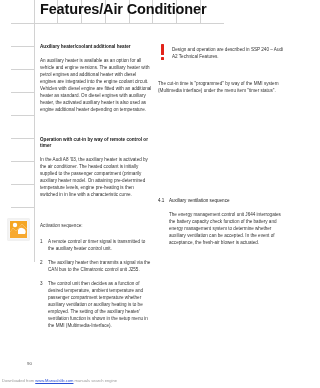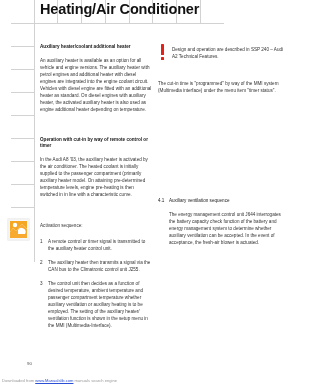--- a/index.html
+++ b/index.html
@@ -238,21 +238,21 @@
   <div class="tick" style="top:23px"></div>
   <div class="tick" style="top:46px"></div>
   <div class="tick" style="top:69px"></div>
   <div class="tick" style="top:92px"></div>
   <div class="tick" style="top:115px"></div>
   <div class="tick" style="top:138px"></div>
   <div class="tick" style="top:161px"></div>
   <div class="tick" style="top:184px"></div>
   <div class="tick" style="top:207px"></div>
 
-  <div class="page-title">Heating/Air Conditioner</div>
+  <div class="page-title">Features/Air Conditioner</div>
 
   <div class="margin-icon">
     <svg width="21" height="21" viewBox="0 0 21 21" aria-hidden="true">
       <rect x="1" y="1" width="19" height="19" fill="#ffffff"></rect>
       <path d="M2 2 L19 2 L19 10 L14 5 L8 12 L5 9 L2 13 Z" fill="#f5a623"></path>
       <path d="M2 13 L5 9 L8 12 L14 5 L19 10 L19 19 L2 19 Z" fill="#f7a930"></path>
       <circle cx="7" cy="6" r="2.2" fill="#ffffff"></circle>
       <path d="M10 11 a4 4 0 0 1 7 4 l-7 0 Z" fill="#ffffff"></path>
       <rect x="1" y="1" width="19" height="19" fill="none" stroke="#efefef" stroke-width="1"></rect>
     </svg>

